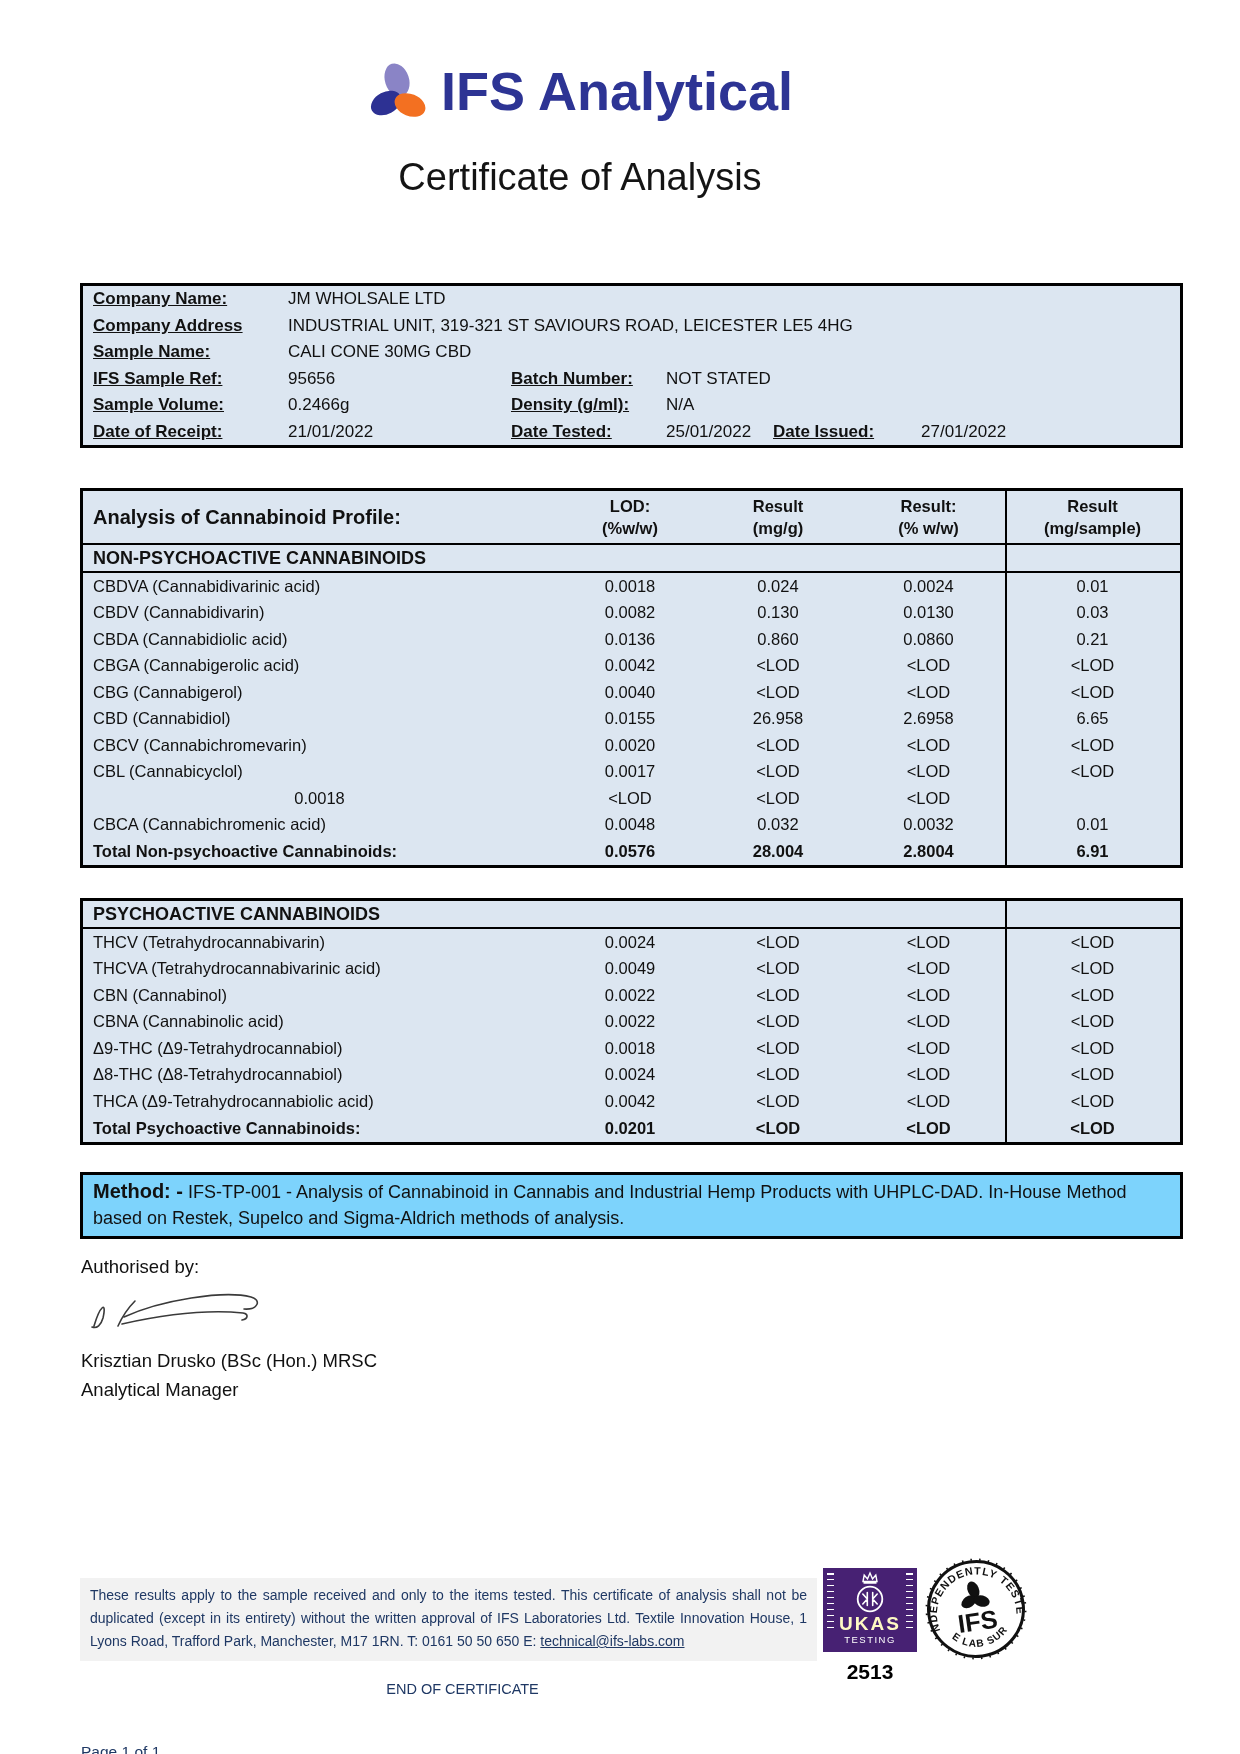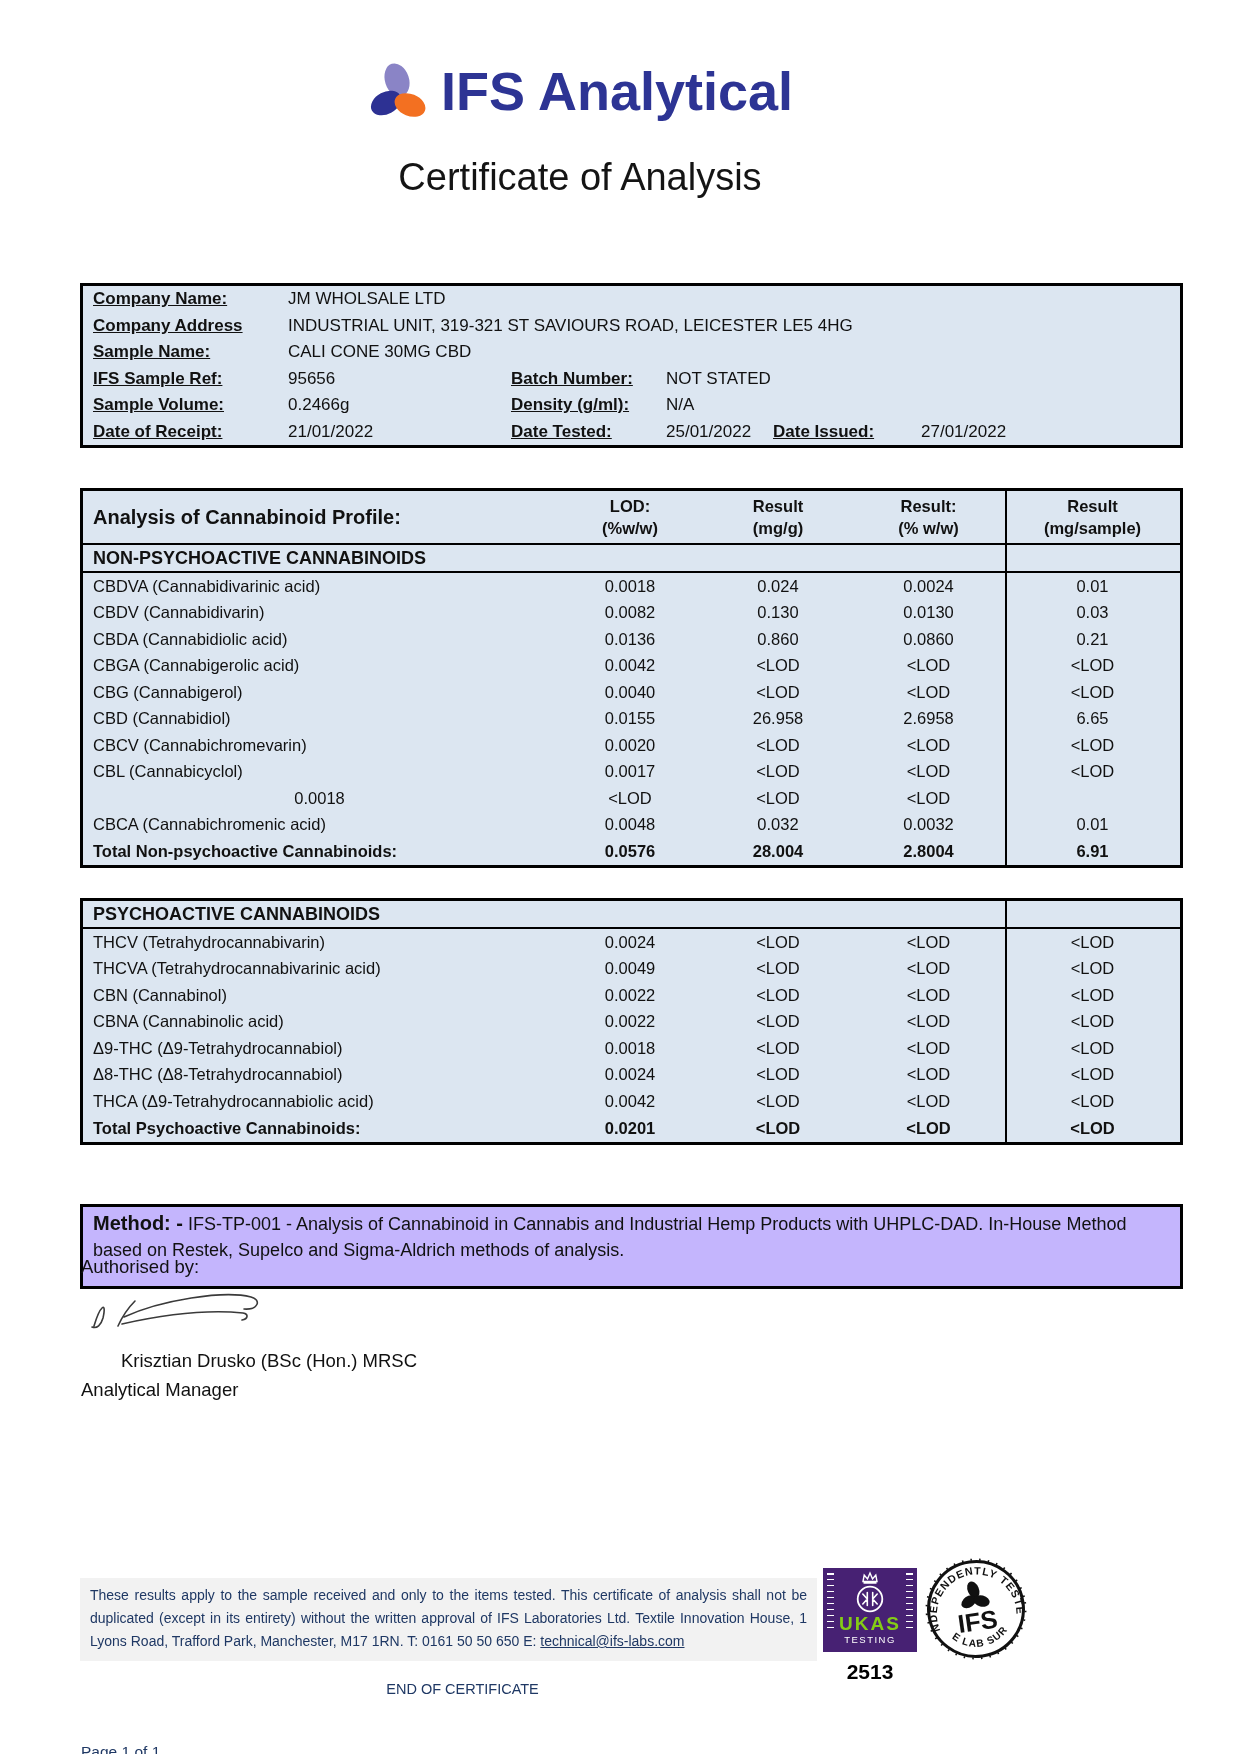--- a/index.html
+++ b/index.html
@@ -27,44 +27,44 @@
   .ahead .colh{display:flex;flex-direction:column;align-items:center;justify-content:center;
                font-weight:bold;font-size:16.5px;line-height:22px;text-align:center;}
   .sec-row{height:26px;display:flex;align-items:center;padding-left:10px;font-weight:bold;
            font-size:18px;border-bottom:2px solid #000;}
   .arow{display:grid;grid-template-columns:473px 148px 148px 153px 1fr;height:26.5px;font-size:16.5px;}
   .arow .cell{display:flex;align-items:center;}
   .arow .name{padding-left:10px;}
   .arow .num{justify-content:center;text-align:center;}
   .arow.total{font-weight:bold;height:27px;}
   
-  .method-box{position:absolute;left:80px;top:1204px;width:1103px;box-sizing:border-box;
-              border:3px solid #000;background:#c4b5fd;padding:3px 10px 23px 10px;
+  .method-box{position:absolute;left:80px;top:1172px;width:1103px;box-sizing:border-box;
+              border:3px solid #000;background:#7dd3fc;padding:3px 10px 5px 10px;
               font-size:18px;line-height:26px;}
   .method-box .mlabel{font-weight:bold;font-size:20px;}
   
   .auth-heading{position:absolute;left:81px;top:1256px;font-size:18.5px;}
   .signature{position:absolute;left:86px;top:1282px;}
-  .auth-name{position:absolute;left:81px;top:1350px;font-size:18.5px;margin-left:40px;}
+  .auth-name{position:absolute;left:81px;top:1350px;font-size:18.5px;}
   .auth-role{position:absolute;left:81px;top:1379px;font-size:18.5px;}
   
   .disclaimer{position:absolute;left:80px;top:1578px;width:737px;box-sizing:border-box;
               background:#f2f2f2;padding:6px 10px 8px 10px;font-size:14px;line-height:23px;
               color:#1f3864;text-align:justify;}
   .disclaimer a{color:#1f3864;text-decoration:underline;}
   .end-cert{position:absolute;left:94px;top:1681px;width:737px;text-align:center;
             font-size:14.5px;color:#1f3864;}
   .page-num{position:absolute;left:81px;top:1710px;font-size:15.5px;color:#1f3864;margin-top:33px;}
   
   .ukas{position:absolute;left:823px;top:1568px;width:94px;height:84px;background:#472173;
         display:flex;flex-direction:column;align-items:center;justify-content:flex-start;padding-top:3px;box-sizing:border-box;}
   .ukas-ticks{position:absolute;top:5px;width:7px;height:56px;
               background:repeating-linear-gradient(to bottom,#fff 0 1.5px,transparent 1.5px 6px);}
   .ukas-ticks.l{left:4px;} .ukas-ticks.r{right:4px;}
-  .ukas-name{color:#84cc16;font-weight:bold;font-size:19px;letter-spacing:2px;line-height:20px;}
+  .ukas-name{color:#fef9c3;font-weight:bold;font-size:19px;letter-spacing:2px;line-height:20px;}
   .ukas-sub{color:#fff;font-size:9.5px;letter-spacing:1.5px;line-height:12px;}
   .ukas-number{position:absolute;left:823px;top:1660px;width:94px;text-align:center;
                font-size:21px;font-weight:bold;color:#000;}
   .stamp{position:absolute;left:925px;top:1558px;}
 </style>
 </head>
 <body>
 
 <div class="page">
 

